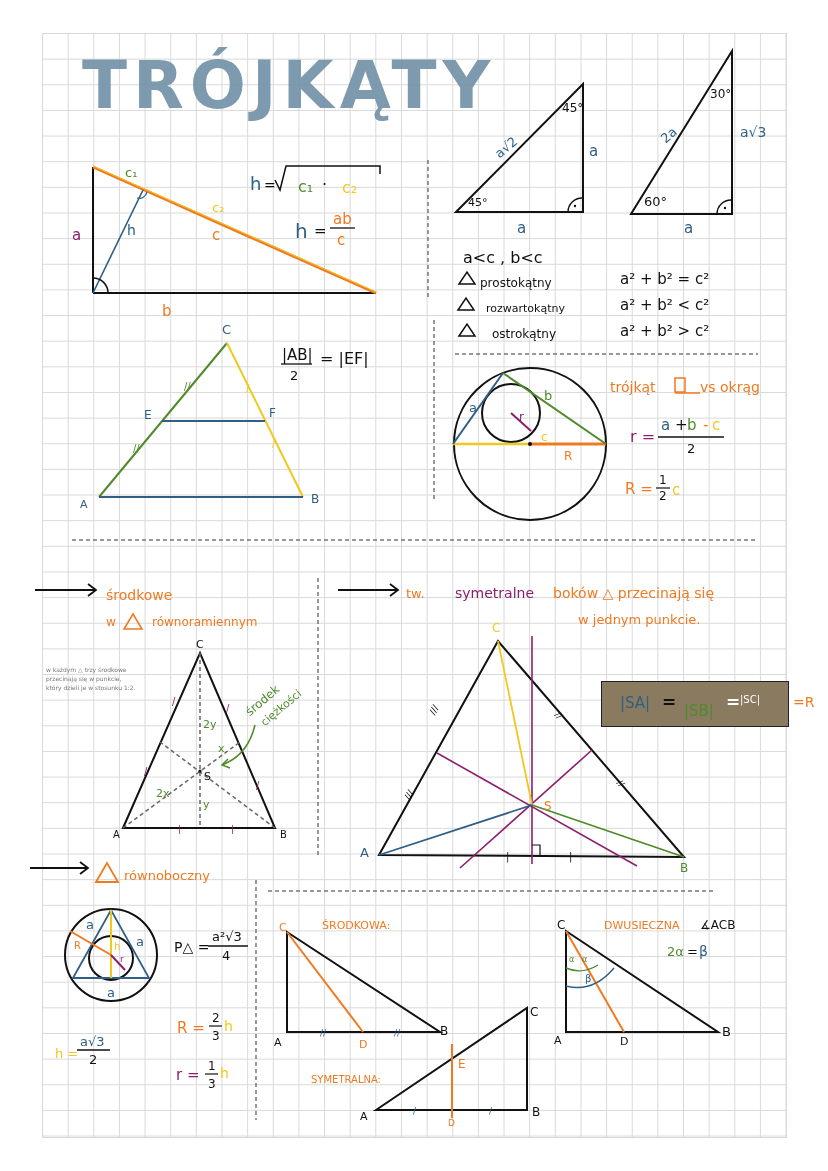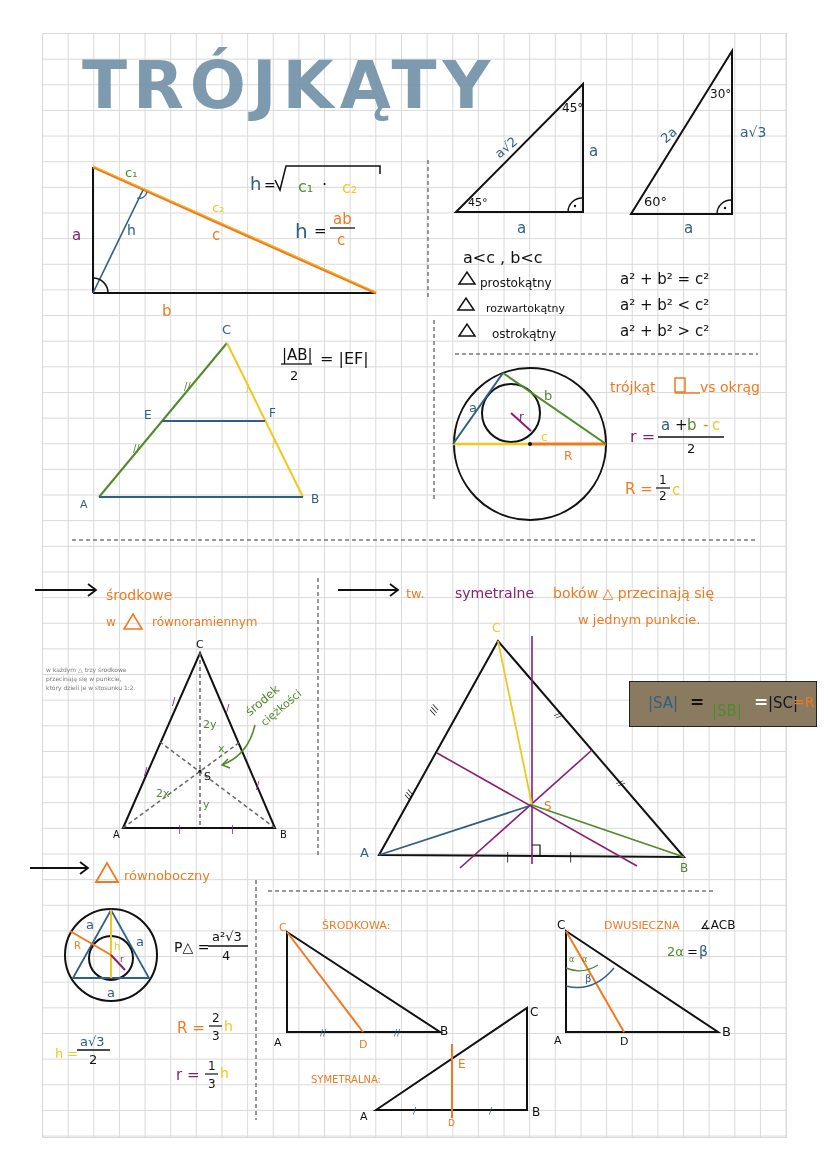--- a/index.html
+++ b/index.html
@@ -10,21 +10,21 @@
     background-color: #ffffff;
     background-image:
       linear-gradient(to right, #d9d9d9 1px, transparent 1px),
       linear-gradient(to bottom, #d9d9d9 1px, transparent 1px);
     background-size: 25.65px 25.65px;
     border-right: 1px solid #d9d9d9; border-bottom: 1px solid #d9d9d9;
   }
   svg.page { position: absolute; left: 0; top: 0; }
   .tiny { font-size: 6px; fill: #777; }
   .formula-box { position: absolute; left: 601px; top: 681px; width: 186px; height: 44px;
-                 background: #8a7a5f; border: 1.5px solid #222; margin-left: 28px; }
+                 background: #8a7a5f; border: 1.5px solid #222; }
 </style>
 </head>
 <body>
 
 <div class="grid"></div>
 
 <svg class="page" width="828" height="1171" viewBox="0 0 828 1171">
 
   <text x="82" y="108" font-size="66" font-weight="bold" fill="#6f8fa6" fill-opacity="0.9" letter-spacing="6">TRÓJKĄTY</text>
 
@@ -339,15 +339,15 @@
     <text x="722" y="1036" font-size="13" fill="#111">B</text>
     <text x="620" y="1045" font-size="11" fill="#111">D</text>
   </g>
 </svg>
 
 <div class="formula-box">
   <span style="position:absolute;left:18px;top:12px;font-size:15px;color:#2f5f86;">|SA|</span>
   <span style="position:absolute;left:60px;top:10px;font-size:17px;color:#111;font-weight:bold;">=</span>
   <span style="position:absolute;left:82px;top:20px;font-size:15px;color:#4f8a2b;">|SB|</span>
   <span style="position:absolute;left:124px;top:10px;font-size:17px;color:#fff;font-weight:bold;">=</span>
-  <span style="position:absolute;left:138px;top:12px;font-size:15px;color:#0f172a;">|SC|</span>
+  <span style="position:absolute;left:138px;top:12px;font-size:10px;color:#ffffff;">|SC|</span>
 </div>
 <span style="position:absolute;left:793px;top:694px;font-size:14px;color:#f07a22;font-family:'DejaVu Sans',sans-serif;">=R</span>
 
 </body></html>

